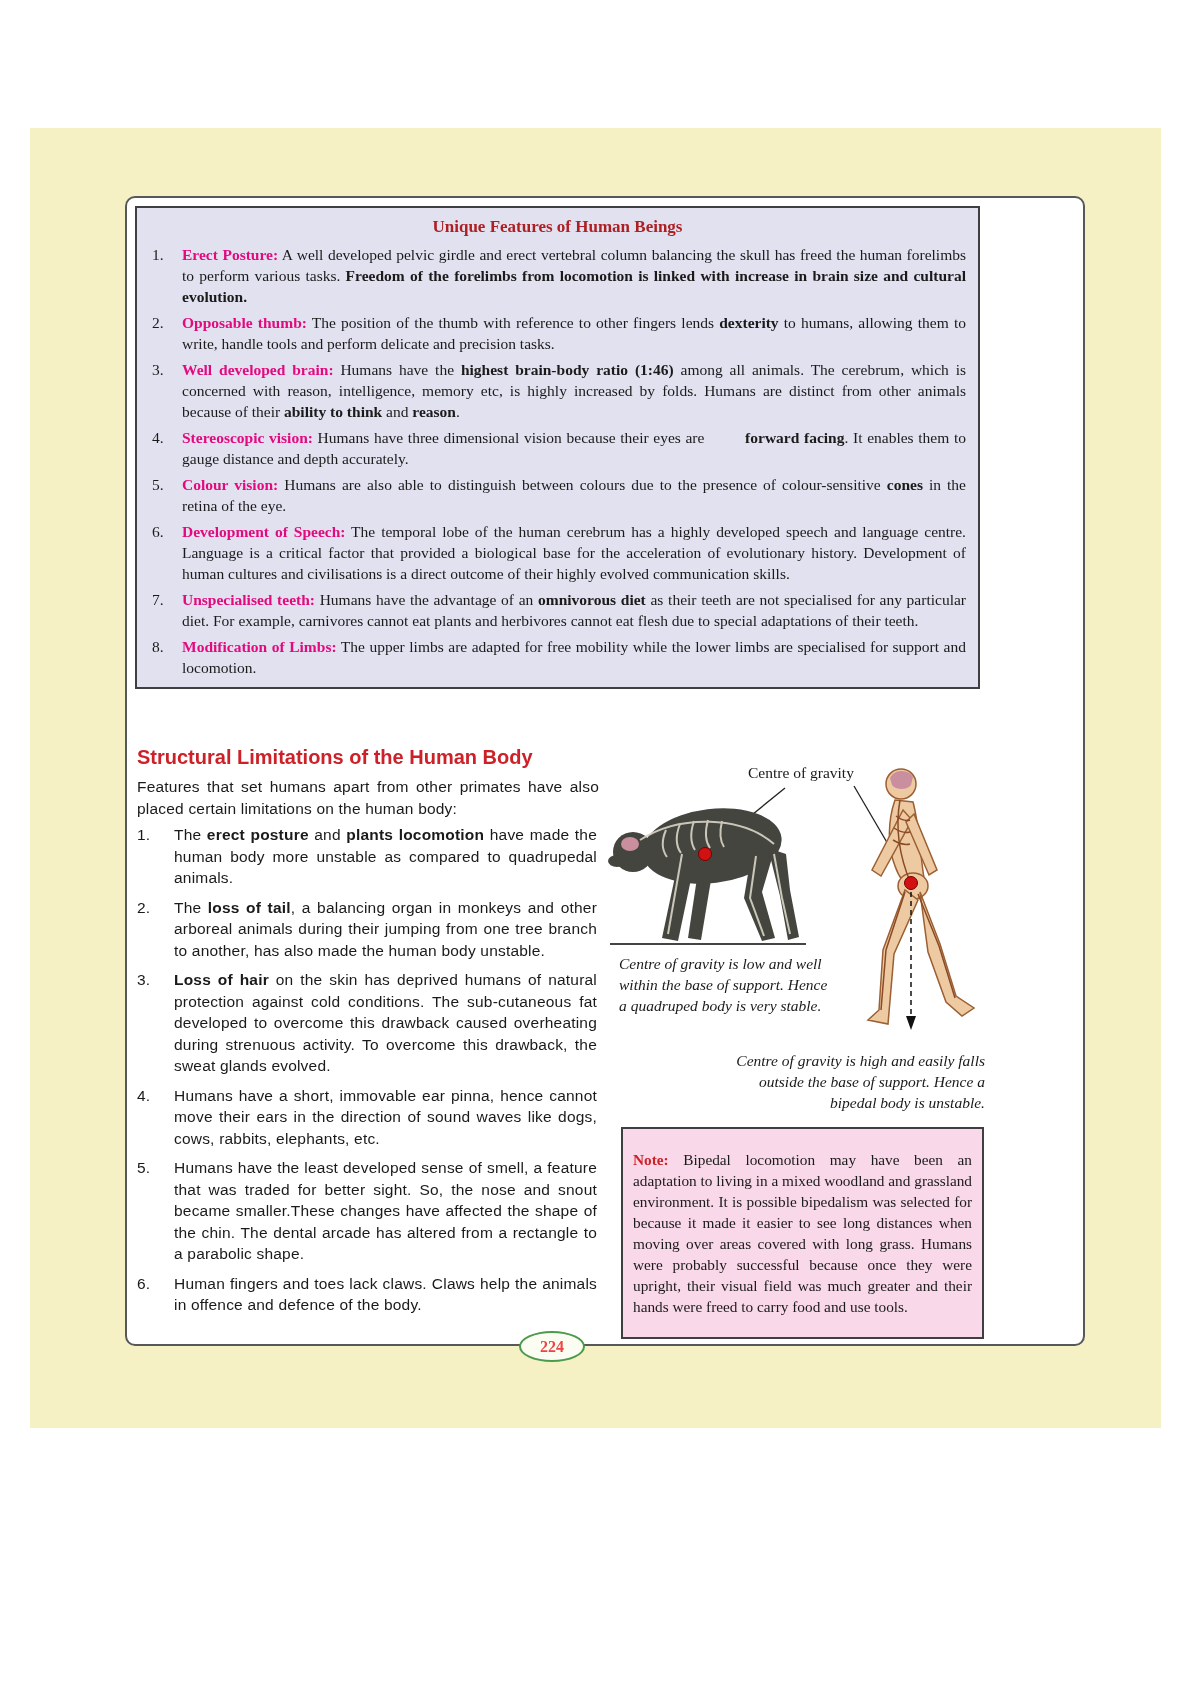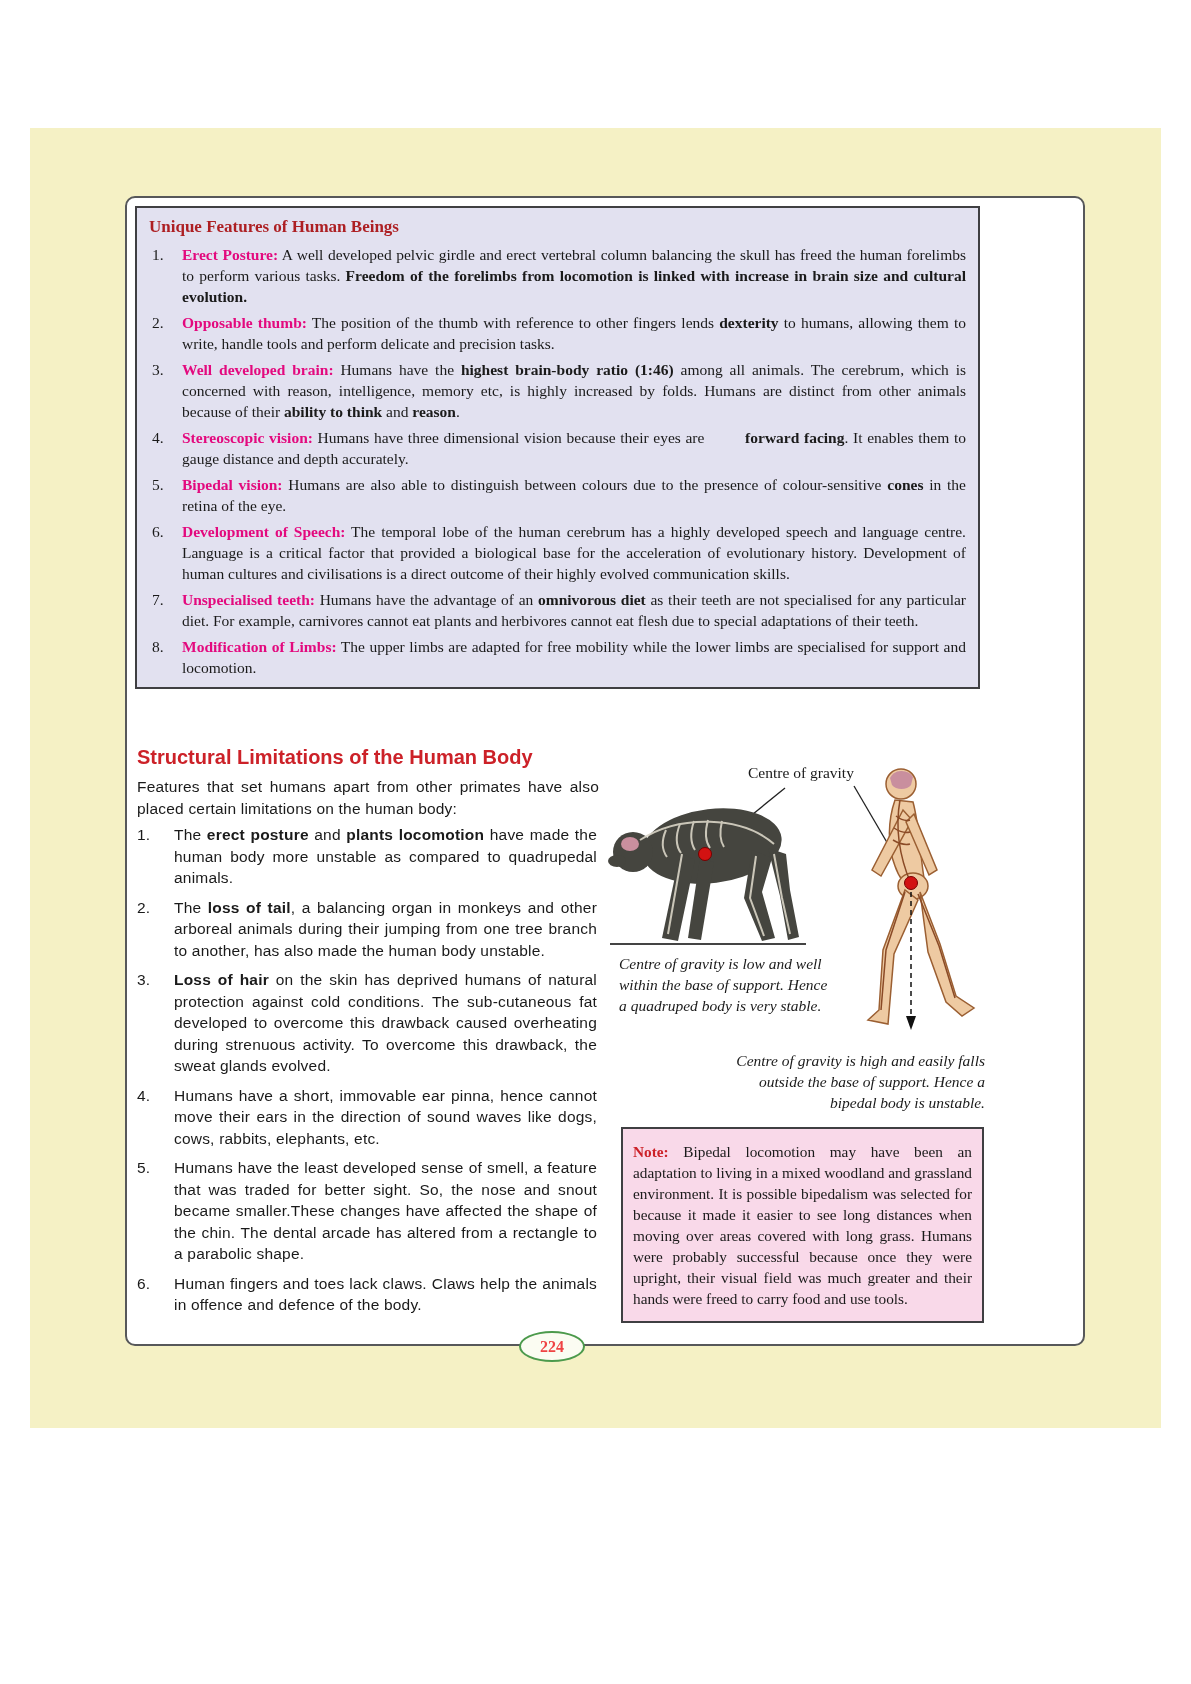--- a/index.html
+++ b/index.html
@@ -30,21 +30,21 @@
   
   .features-box {
     position: absolute;
     left: 8px; top: 8px;
     width: 845px;
     background: #E2E1F0;
     border: 2px solid #3f3f42;
     padding: 8px 12px 9px 12px;
   }
   .box-title {
-    text-align: left;
+    text-align: center;
     color: #AD1F23;
     font-weight: bold;
     font-size: 17px;
     margin: 1px 0 7px 0;
   }
   .fitem {
     display: flex;
     font-size: 15.5px;
     line-height: 21px;
     margin-bottom: 5px;
@@ -116,21 +116,21 @@
     line-height: 21px;
     text-align: right;
   }
   
   .note-box {
     position: absolute;
     left: 494px; top: 929px;
     width: 363px;
     background: #F9D9E9;
     border: 2px solid #3f3f42;
-    padding: 12px 10px;
+    padding: 20px 10px;
     font-size: 15.3px;
     line-height: 21px;
     text-align: justify;
   }
   
   .page-oval {
     position: absolute;
     left: 519px; top: 1331px;
     width: 66px; height: 31px;
     background: #fbfcf2;
@@ -165,21 +165,21 @@
       <div class="fitem">
         <span class="fnum">3.</span>
         <div class="ftext"><span class="flabel">Well developed brain:</span><span><span> Humans have the </span><span style="font-weight: bold;">highest brain-body ratio (1:46)</span><span> among all animals. The cerebrum, which is concerned with reason, intelligence, memory etc, is highly increased by folds. Humans are distinct from other animals because of their </span><span style="font-weight: bold;">ability to think</span><span> and </span><span style="font-weight: bold;">reason</span><span>.</span></span></div>
       </div>
       <div class="fitem">
         <span class="fnum">4.</span>
         <div class="ftext"><span class="flabel">Stereoscopic vision:</span><span><span> Humans have three dimensional vision because their eyes are </span><span style="font-weight: bold; margin-left: 36px;">forward facing</span><span>. It enables them to gauge distance and depth accurately.</span></span></div>
       </div>
       <div class="fitem">
         <span class="fnum">5.</span>
-        <div class="ftext"><span class="flabel">Bipedal vision:</span><span><span> Humans are also able to distinguish between colours due to the presence of colour-sensitive </span><span style="font-weight: bold;">cones</span><span> in the retina of the eye.</span></span></div>
+        <div class="ftext"><span class="flabel">Colour vision:</span><span><span> Humans are also able to distinguish between colours due to the presence of colour-sensitive </span><span style="font-weight: bold;">cones</span><span> in the retina of the eye.</span></span></div>
       </div>
       <div class="fitem">
         <span class="fnum">6.</span>
         <div class="ftext"><span class="flabel">Development of Speech:</span><span><span> The temporal lobe of the human cerebrum has a highly developed speech and language centre. Language is a critical factor that provided a biological base for the acceleration of evolutionary history. Development of human cultures and civilisations is a direct outcome of their highly evolved communication skills.</span></span></div>
       </div>
       <div class="fitem">
         <span class="fnum">7.</span>
         <div class="ftext"><span class="flabel">Unspecialised teeth:</span><span><span> Humans have the advantage of an </span><span style="font-weight: bold;">omnivorous diet</span><span> as their teeth are not specialised for any particular diet. For example, carnivores cannot eat plants and herbivores cannot eat flesh due to special adaptations of their teeth.</span></span></div>
       </div>
       <div class="fitem">

